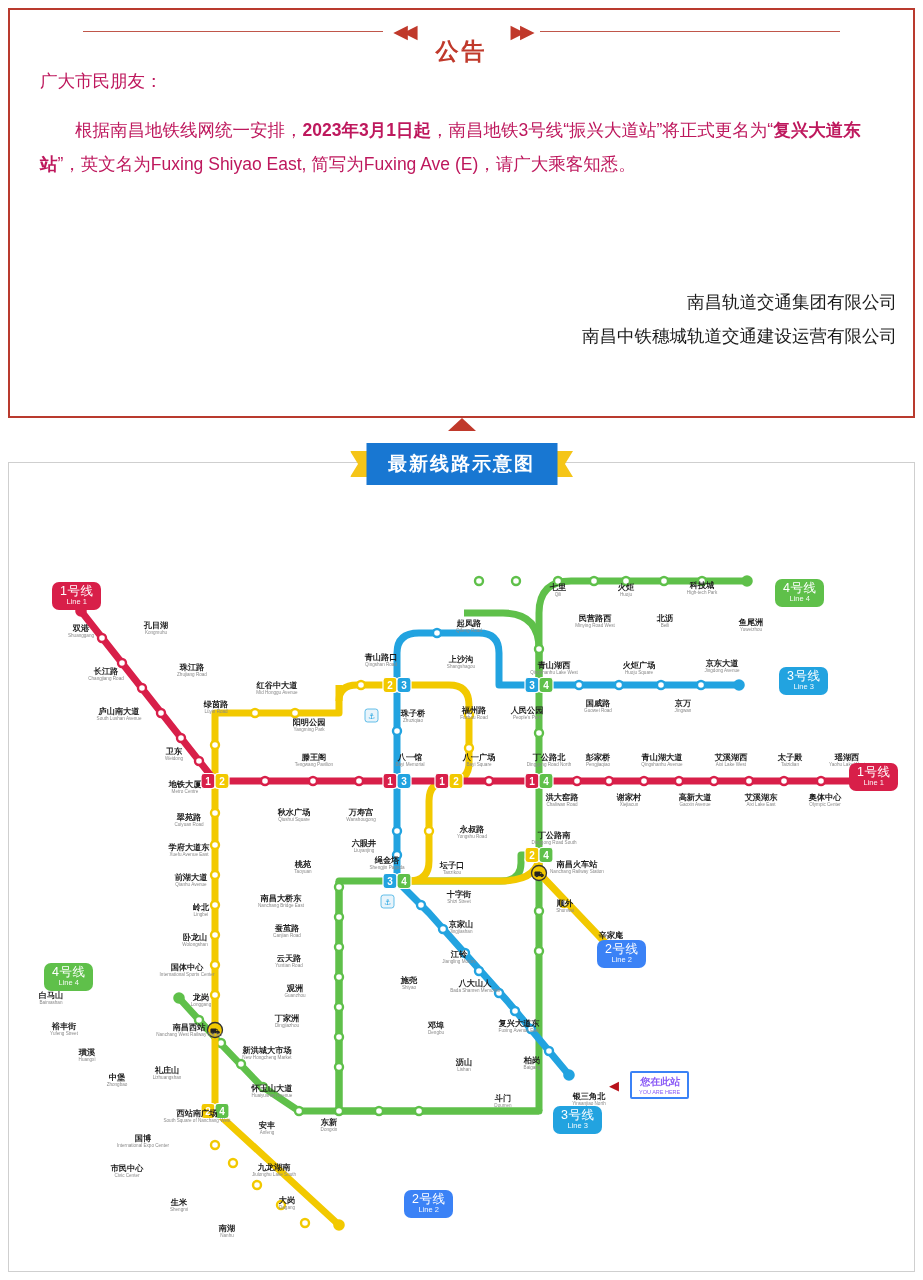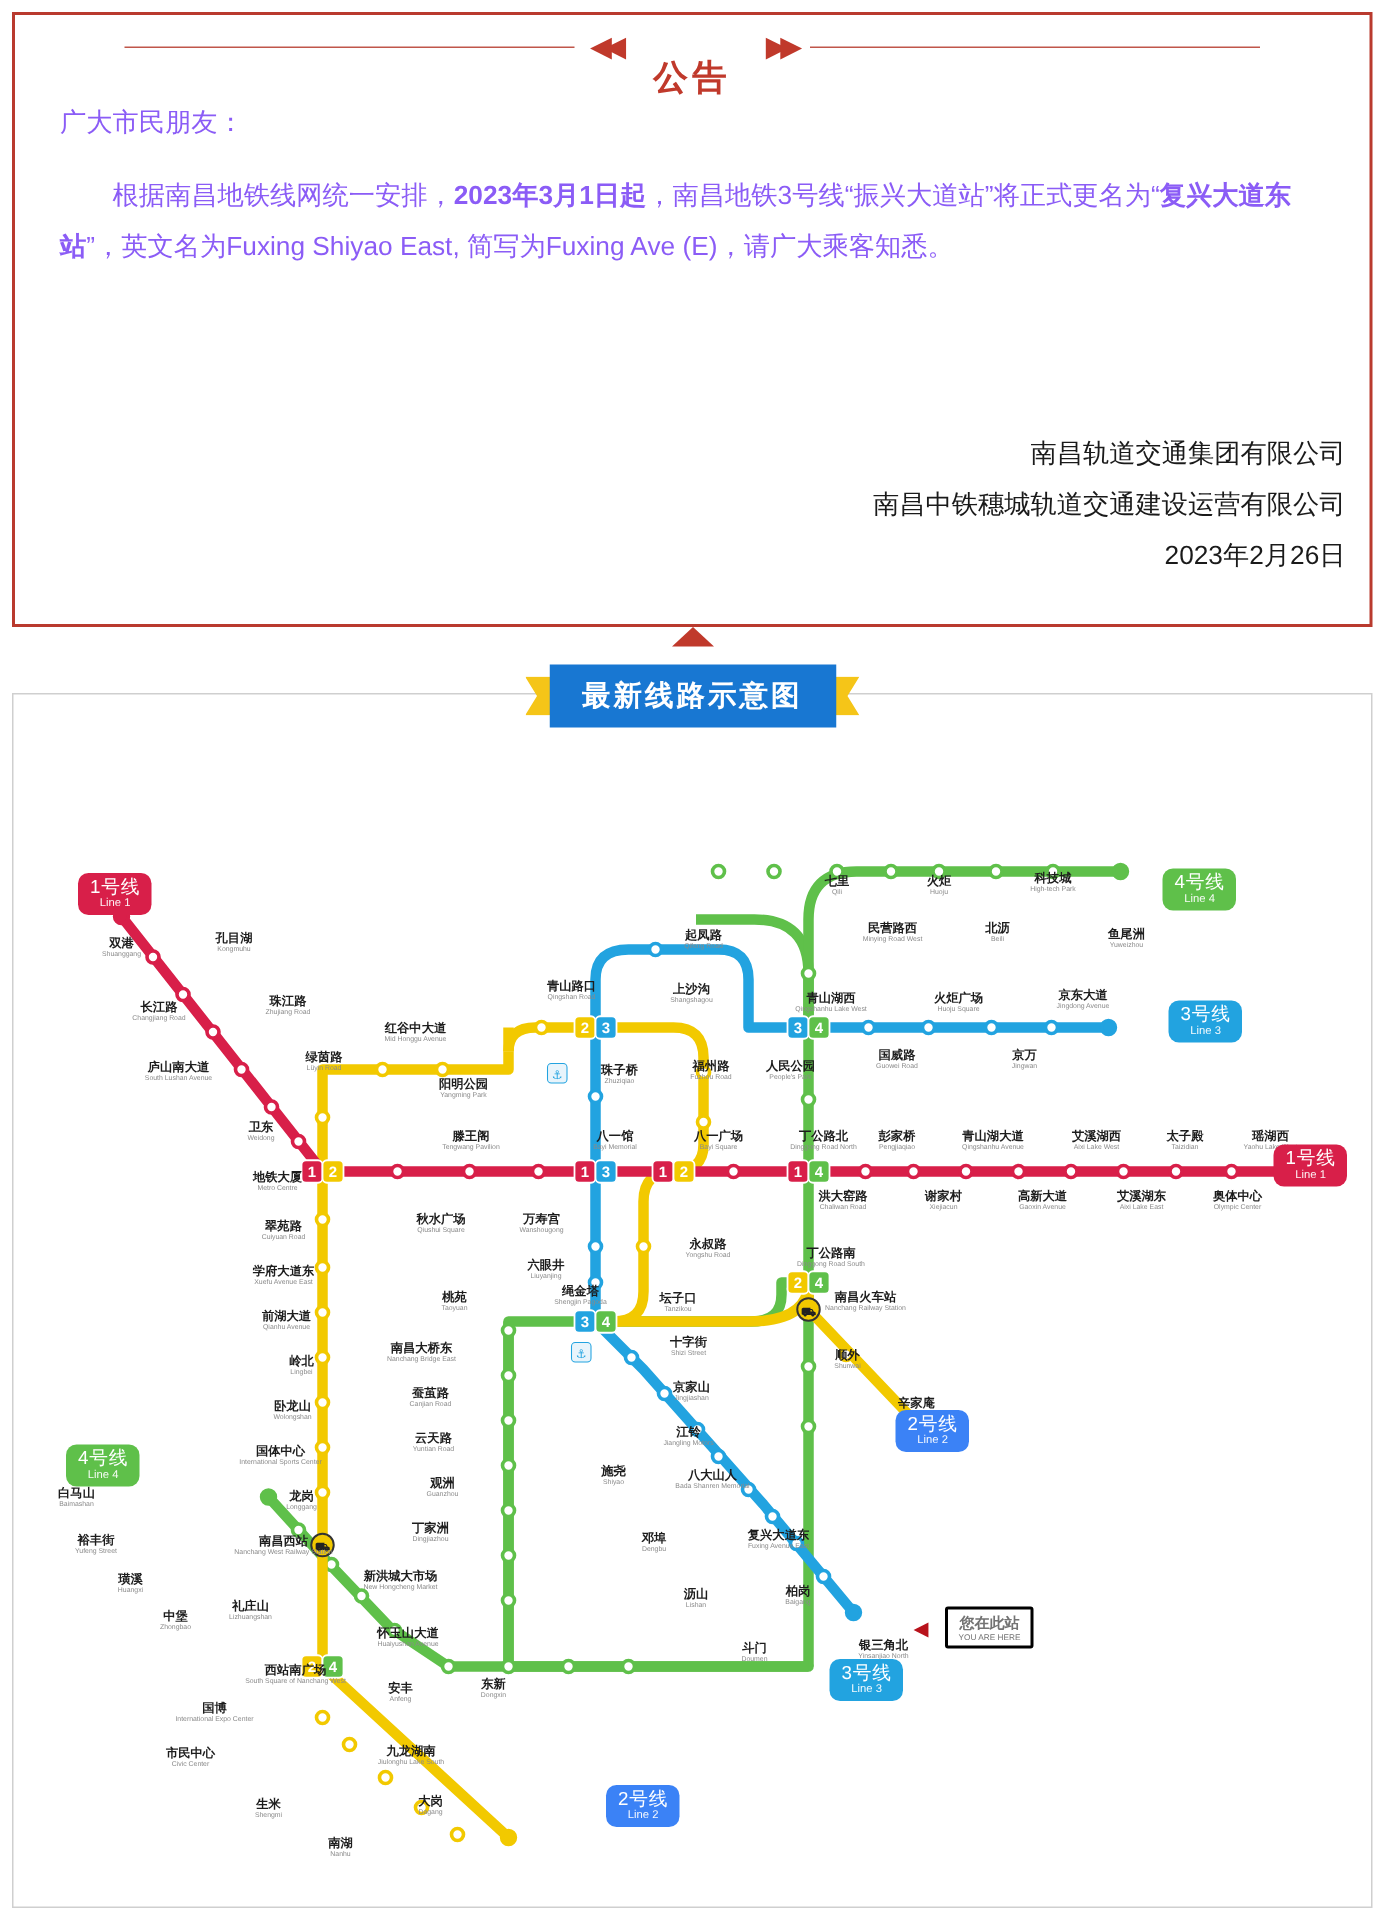--- a/index.html
+++ b/index.html
@@ -18,21 +18,21 @@
   }
   .hline{height:1px;background:#c0564a;flex:0 0 auto;}
   .hline.l{width:300px;}
   .hline.r{width:300px;}
   .arr{color:#c0392b;font-size:19px;letter-spacing:-5px;line-height:1;}
   #ann-title{
     color:#c0392b;font-weight:bold;font-size:23px;letter-spacing:3px;
     padding:0 13px;white-space:nowrap;margin-top:40px;
   }
   #ann-body{position:absolute;left:30px;top:54px;right:26px;}
-  .p{font-size:17.5px;color:#8b5cf6;line-height:1.95;margin:0 0 2px 0;}
+  .p{font-size:17.5px;color:#be185d;line-height:1.95;margin:0 0 2px 0;}
   .p.indent{text-indent:2em;margin-top:15px;}
   .b{font-weight:bold;}
   #ann-sign{position:absolute;right:16px;top:275px;text-align:right;}
   #ann-sign div{font-size:17.5px;color:#1a1a1a;line-height:1.95;}
   
   #ptr{
     position:absolute;left:50%;top:418px;transform:translateX(-50%);
     width:0;height:0;border-left:14px solid transparent;
     border-right:14px solid transparent;border-bottom:13px solid #c0392b;
   }
@@ -62,22 +62,22 @@
     font-weight:normal;line-height:1.05;padding:3px 8px 4px;z-index:25;
   }
   .lbadge .cn{font-size:12.5px;display:block;letter-spacing:0.5px;}
   .lbadge .en{font-size:7.5px;display:block;opacity:.95;}
   .l1{background:#d81f49;}
   .l2{background:#3b82f6;color:#fff;}
   .l3{background:#22a3e0;}
   .l4{background:#5fc04a;}
   
   #youhere{
-    position:absolute;z-index:30;border:2px solid #000000;background:#fff;
-    color:#737373;text-align:center;padding:2px 7px;border-radius:2px;
+    position:absolute;z-index:30;border:2px solid #3b82f6;background:#fff;
+    color:#8b5cf6;text-align:right;padding:2px 7px;border-radius:2px;
   }
   #youhere .cn{font-size:10px;font-weight:bold;display:block;}
   #youhere .en{font-size:5.5px;display:block;}
   #youhere-arrow{
     position:absolute;z-index:30;color:#b8121b;font-size:13px;line-height:1;
   }
   
   text{font-family:"Liberation Sans","DejaVu Sans",sans-serif;}
   .stn-cn{font-size:8.2px;fill:#1d1d1d;font-weight:bold;}
   .stn-en{font-size:4.6px;fill:#8a8a8a;}
@@ -98,21 +98,20 @@
   </div>
 
   <div id="ann-body">
     <p class="p">广大市民朋友：</p>
     <p class="p indent"><span>根据南昌地铁线网统一安排，</span><span class="b">2023年3月1日起</span><span>，南昌地铁3号线“振兴大道站”将正式更名为“</span><span class="b">复兴大道东站</span><span>”，英文名为Fuxing Shiyao East, 简写为Fuxing Ave (E)，请广大乘客知悉。</span></p>
   </div>
 
   <div id="ann-sign">
     <div>南昌轨道交通集团有限公司</div>
     <div>南昌中铁穗城轨道交通建设运营有限公司</div>
-    <div>2023年2月26日</div>
   </div>
 </div>
 
 <div id="ptr"></div>
 
 <div id="mapcard">
 
   <div id="map-banner">
     <span class="tail left"></span>
     <span class="tail right"></span>

